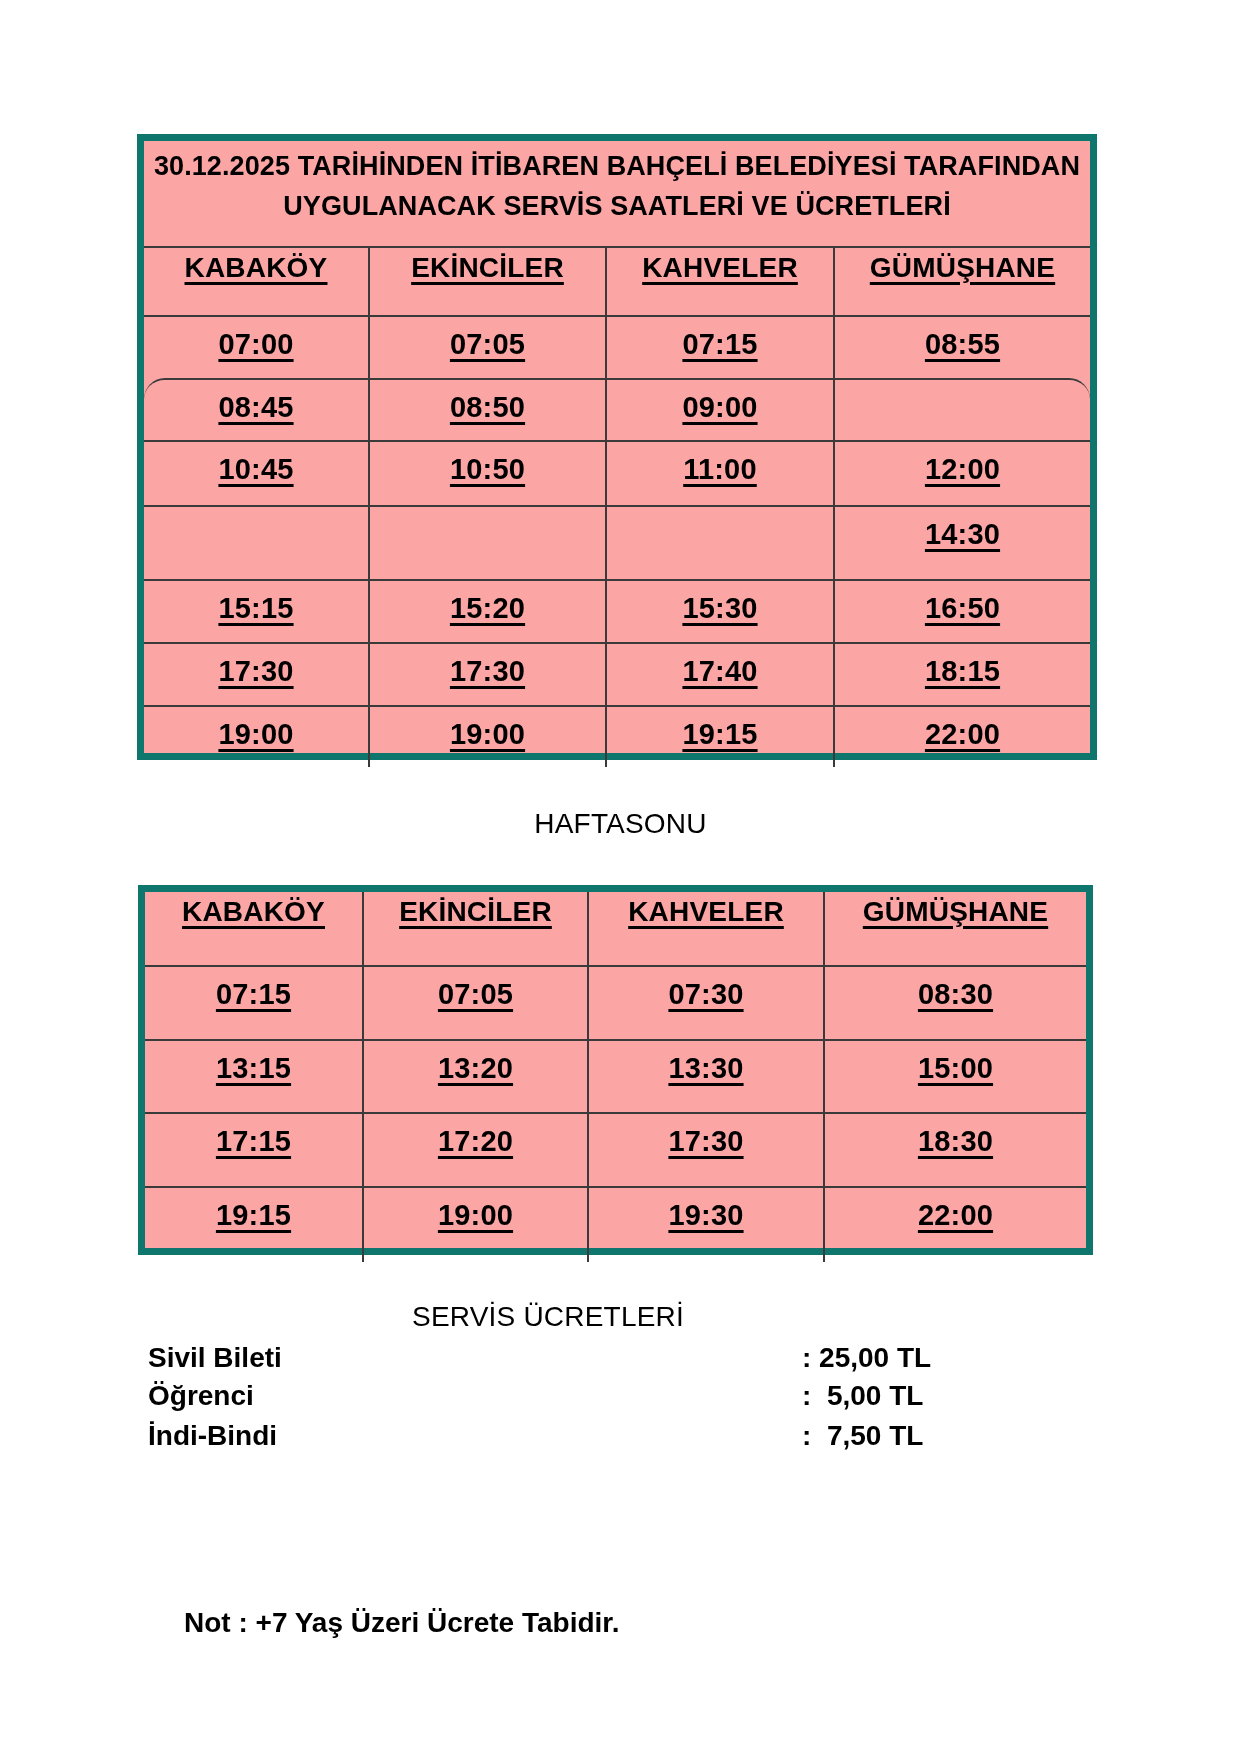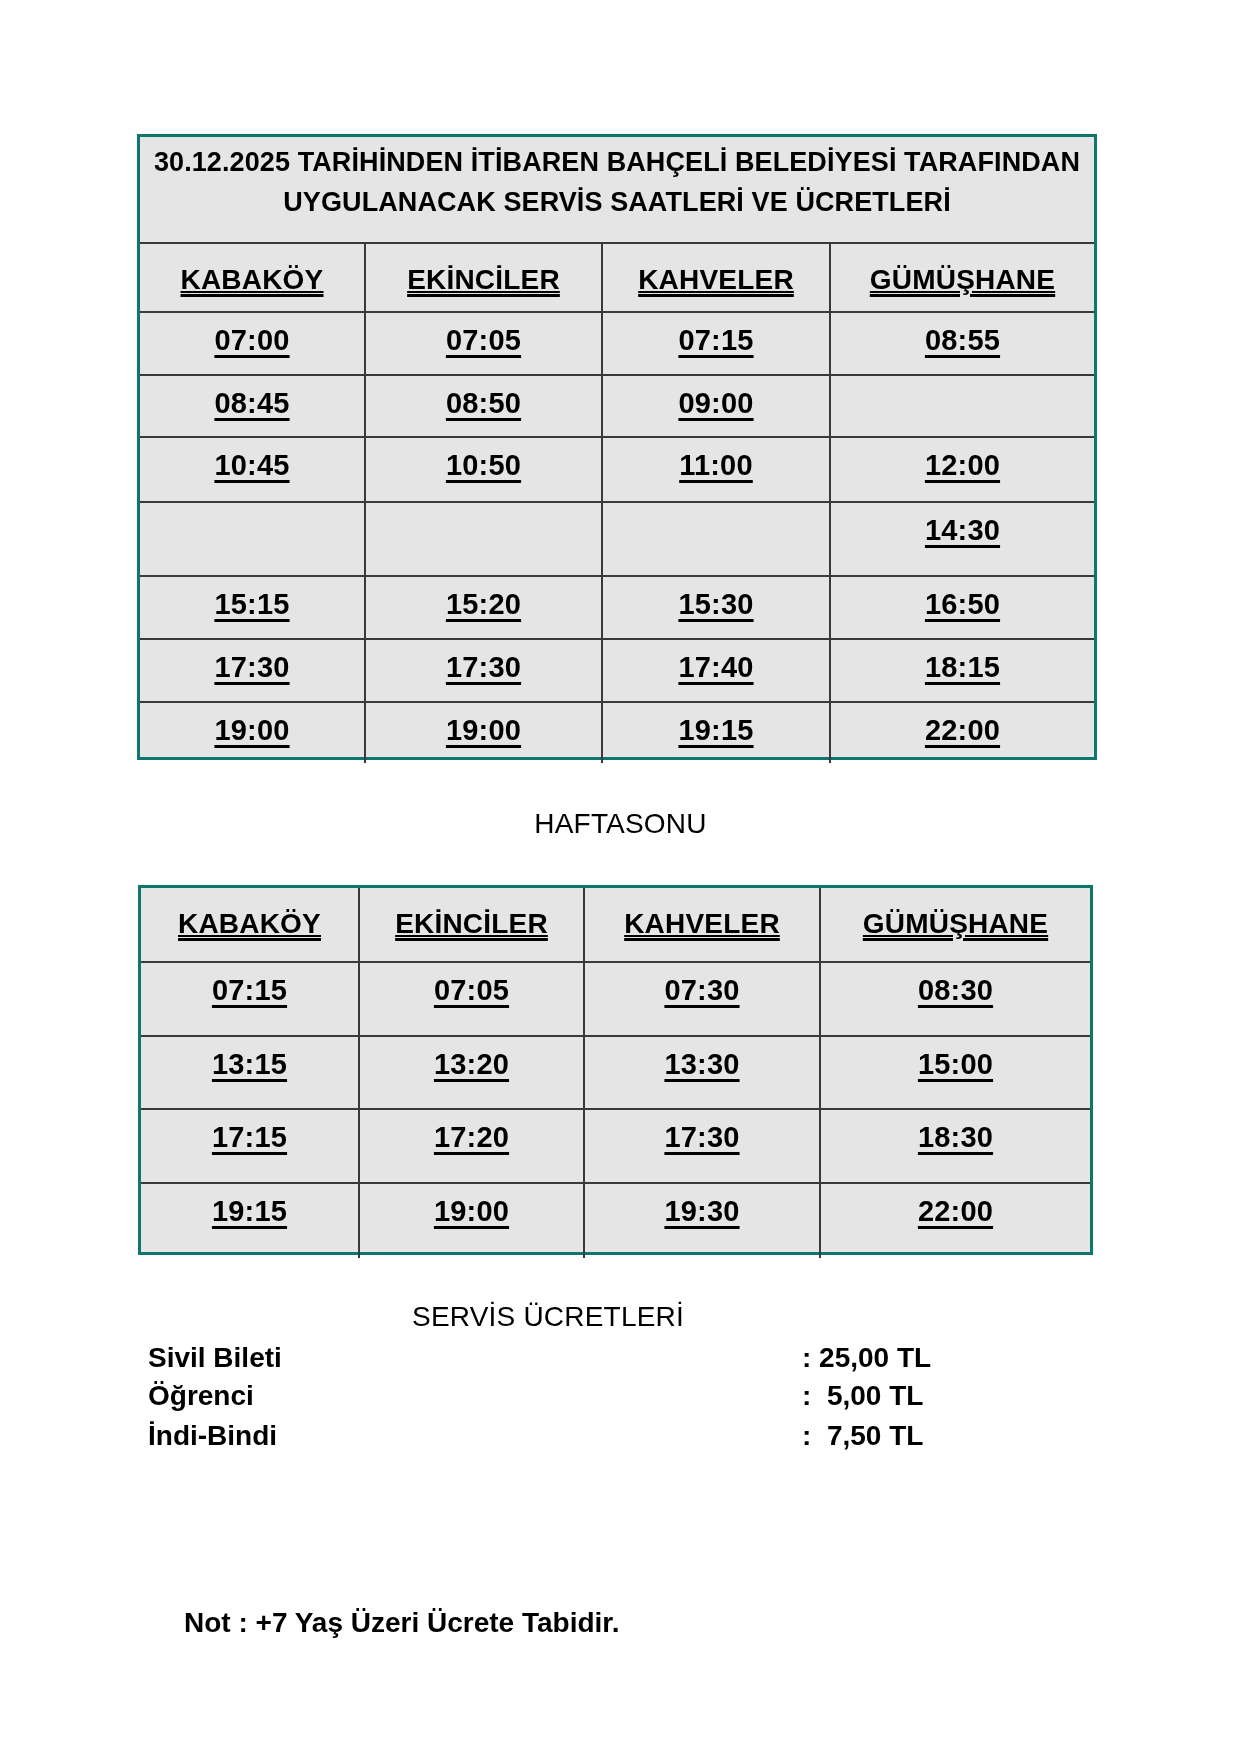--- a/index.html
+++ b/index.html
@@ -13,22 +13,22 @@
     height: 1755px;
     background: #ffffff;
     font-family: "Liberation Sans", sans-serif;
     color: #000000;
     overflow: hidden;
   }
   
   .sched-table {
     position: absolute;
     box-sizing: border-box;
-    border: 3px solid #0f766e;
-    background: #e5e5e5;
+    border: 7px solid #0f766e;
+    background: #fca5a5;
   }
   .t-row {
     display: grid;
     box-sizing: border-box;
   }
   .t-row + .t-row { border-top: 2px solid #3a3a3a; }
   .t-cell {
     box-sizing: border-box;
     display: flex;
     justify-content: center;
@@ -50,23 +50,22 @@
   .title-cell {
     box-sizing: border-box;
     text-align: center;
     font-weight: 700;
     font-size: 27px;
     line-height: 40px;
     padding-top: 5px;
     letter-spacing: 0.1px;
   }
   .hdr-cell {
-    padding-top: 20px;
-    font-size: 28px;
-    text-decoration: underline;
+    padding-top: 4px;
+    font-size: 28px;
   }
   
   .center-heading {
     position: absolute;
     text-align: center;
     font-weight: 400;
     font-size: 28px;
     letter-spacing: 0.2px;
   }
   .fee-label {
@@ -127,21 +126,21 @@
       <div class="t-cell">
           <span class="u">07:05</span>
         </div>
       <div class="t-cell">
           <span class="u">07:15</span>
         </div>
       <div class="t-cell">
           <span class="u">08:55</span>
         </div>
     </div>
-    <div class="t-row cols-w1" style="height:62px;">
+    <div class="t-row cols-w1" style="height:62px;border-radius:21px;">
       <div class="t-cell">
           <span class="u">08:45</span>
         </div>
       <div class="t-cell">
           <span class="u">08:50</span>
         </div>
       <div class="t-cell">
           <span class="u">09:00</span>
         </div>
       <div class="t-cell">

